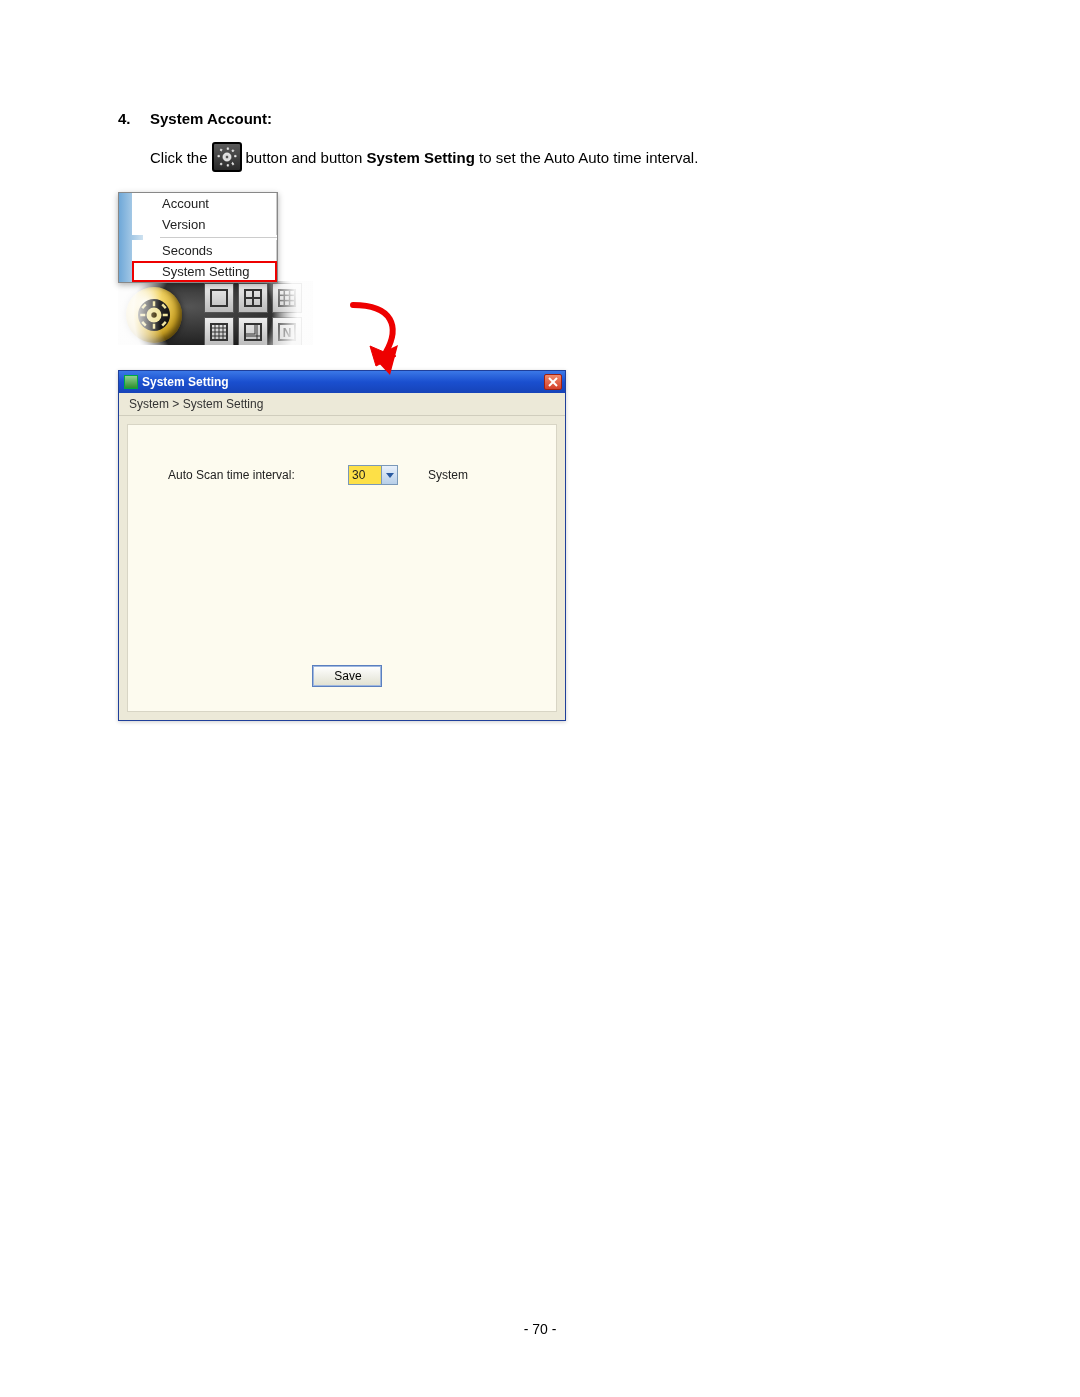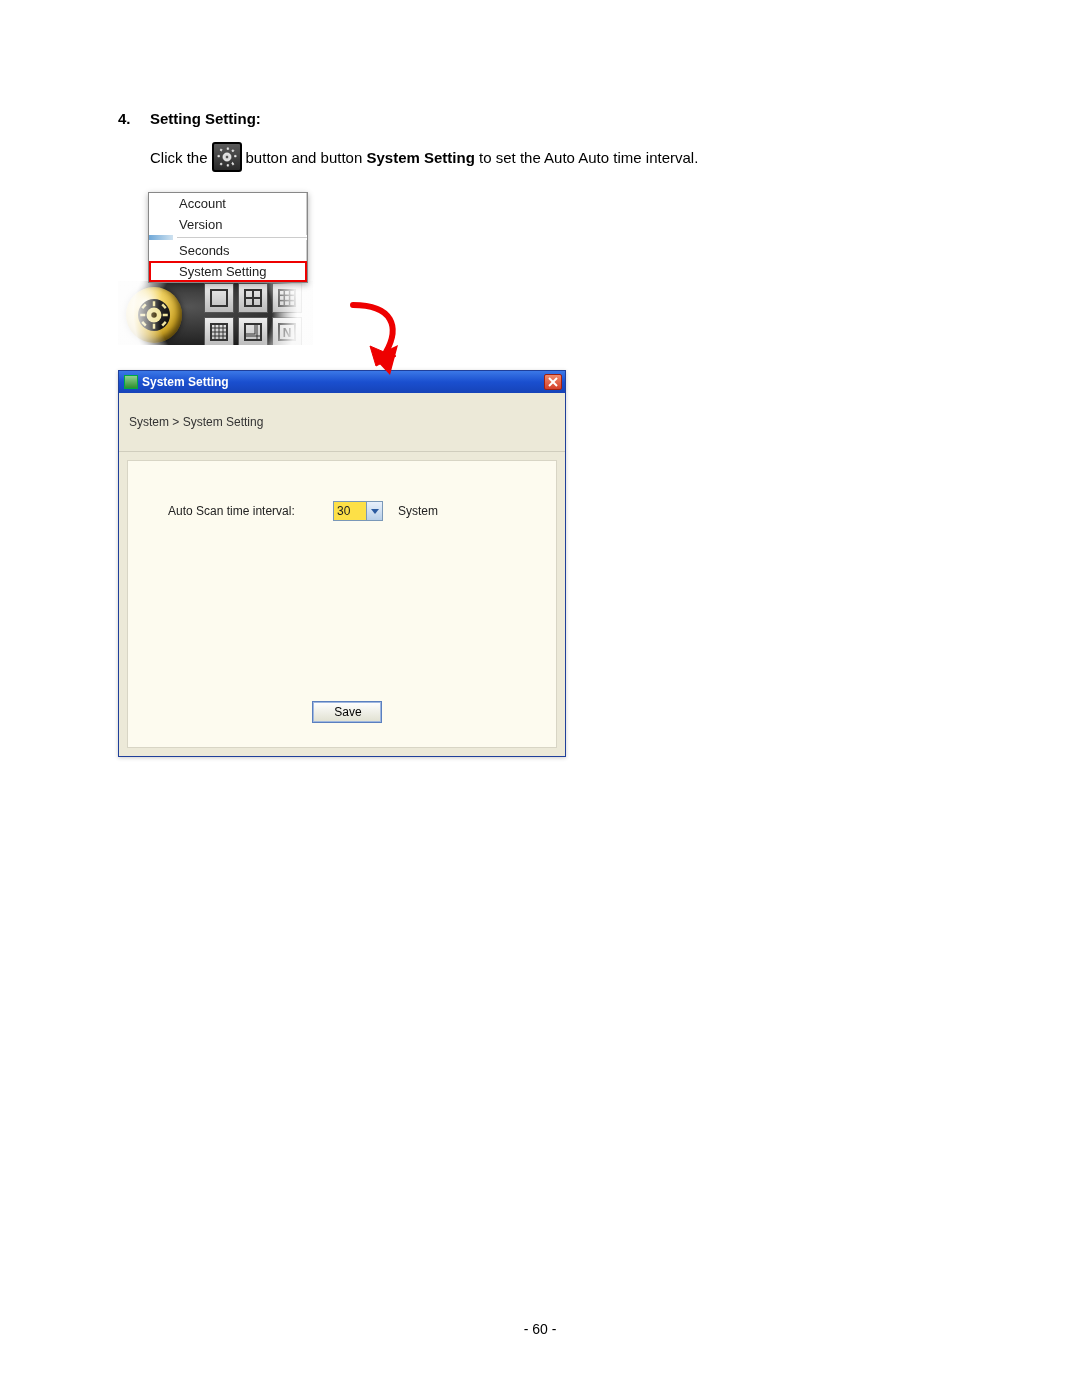--- a/index.html
+++ b/index.html
@@ -48,24 +48,24 @@
   
   .shot1 {
     margin-left: 0px;
     width: 195px;
     position: relative;
   }
   .menu-popup {
     background: #fff;
     border: 1px solid #888;
     width: 160px;
-    margin-left: 30px;
     box-shadow: 0 2px 6px rgba(0,0,0,.3);
     position: relative;
     z-index: 10;
+    padding-left: 13px;
   }
   .menu-popup .side-strip {
     position: absolute; left:0; top:0; bottom:0; width:24px;
     background: linear-gradient(to right,#6fa8d8,#cfe2f0);
   }
   .menu-item {
     position: relative;
     padding: 3px 6px 3px 30px;
     font-size: 13px;
     color:#222;
@@ -153,33 +153,33 @@
   .close-btn {
     width:18px; height:16px;
     background: linear-gradient(#f28b6b,#d4402a);
     border:1px solid #a02010;
     border-radius:2px;
     display:flex; align-items:center; justify-content:center;
     color:#fff; font-weight:bold; font-size:11px;
     cursor:pointer;
   }
   .breadcrumb-bar {
-    padding: 22px 10px;
+    padding: 4px 10px;
     font-size:12px; color:#333;
     border-bottom:1px solid #d0cdbd;
     background:#ece9d8;
   }
   .dialog-body {
     background:#fdfbef;
     border:1px solid #d8d5c5;
     margin: 8px;
     padding: 40px 30px 24px 40px;
     min-height: 280px;
   }
-  .form-row { display:flex; align-items:center; gap:15px; font-size:12px; color:#222;}
+  .form-row { display:flex; align-items:center; gap:30px; font-size:12px; color:#222;}
   .form-row label { width:150px; }
   .select {
     display:flex; align-items:center;
     width:50px; height:20px;
     background:#fde047; border:1px solid #7a98b8;
     font-size:12px;
   }
   .select .val{ flex:1; padding:0 3px; }
   .select .arrow {
     width:16px; height:100%;
@@ -211,21 +211,21 @@
     font-size:14px;
   }
 </style>
 </head>
 <body>
 
 <div class="page-content">
 
   <div class="heading-row">
     <span class="heading-num">4.</span>
-    <span>Setting Setting:</span>
+    <span>System Account:</span>
   </div>
 
   <div class="instruction-line">
     <span>Click the</span>
     <span class="inline-gear">
       <svg viewBox="0 0 24 24">
           <g fill="#ddd" stroke="#fff" stroke-width="0.5">
         <path d="M12 8a4 4 0 1 0 0 8 4 4 0 0 0 0-8zm9 4l2 0 0-2-2 0 0 2zm-18 0l-2 0 0-2 2 0 0 2zm9-9l0-2 2 0 0 2-2 0zm0 18l0 2 2 0 0-2-2 0zM5 5l-1.5-1.5 1.4-1.4L6.4 3.6 5 5zm14 14l1.5 1.5-1.4 1.4L17.6 19.4 19 18zm0-13l1.5-1.5-1.4-1.4L17.6 4.6 19 6zM5 19l-1.5 1.5 1.4 1.4L6.4 20.4 5 19z"></path>
         <circle cx="12" cy="12" r="5"></circle>
             <circle cx="12" cy="12" r="2" fill="#555"></circle>
@@ -352,13 +352,13 @@
         <span class="units">System</span>
       </div>
       <div class="save-row">
         <button class="save-btn">Save</button>
       </div>
     </div>
   </div>
 
 </div>
 
-<div class="page-number">- 60 -</div>
+<div class="page-number">- 70 -</div>
 
 </body></html>

